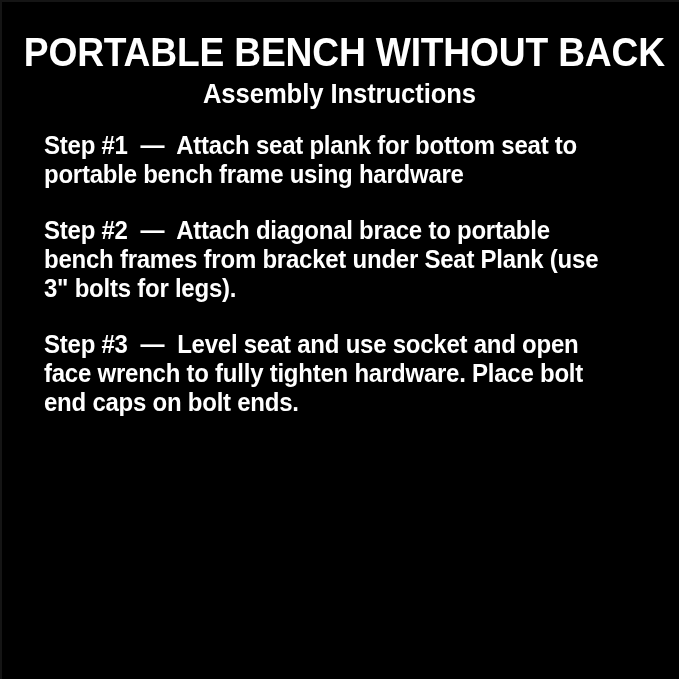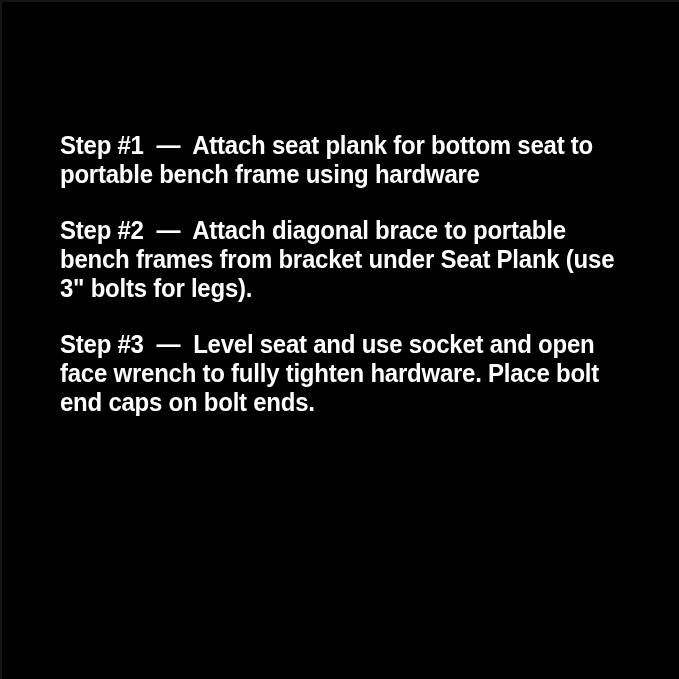--- a/index.html
+++ b/index.html
@@ -69,21 +69,20 @@
     transform: scaleX(0.95);
     transform-origin: center top;
     white-space: nowrap;
   }
 
   .steps-block {
     position: absolute;
     left: 44px;
     top: 131px;
     width: 600px;
-    margin-left: 16px;
   }
 
   .step-item {
     color: #ffffff;
     font-family: "Liberation Sans", sans-serif;
     font-weight: bold;
     font-size: 25px;
     line-height: 29px;
     letter-spacing: -0.25px;
     margin: 0 0 27px 0;
@@ -94,20 +93,24 @@
 
   .step-item:last-child {
     margin-bottom: 0;
   }
 </style>
 </head>
 <body>
 
 <div id="instruction-card">
 
+  <div class="title-block">
+    <span class="doc-title">PORTABLE BENCH WITHOUT BACK</span>
+    <span class="doc-subtitle">Assembly Instructions</span>
+  </div>
 
   <div class="steps-block">
     <p class="step-item">Step #1  —  Attach seat plank for bottom seat to portable bench frame using hardware</p>
     <p class="step-item">Step #2  —  Attach diagonal brace to portable bench frames from bracket under Seat Plank (use 3" bolts for legs).</p>
     <p class="step-item">Step #3  —  Level seat and use socket and open face wrench to fully tighten hardware. Place bolt end caps on bolt ends.</p>
   </div>
 
 </div>
 
 </body></html>

